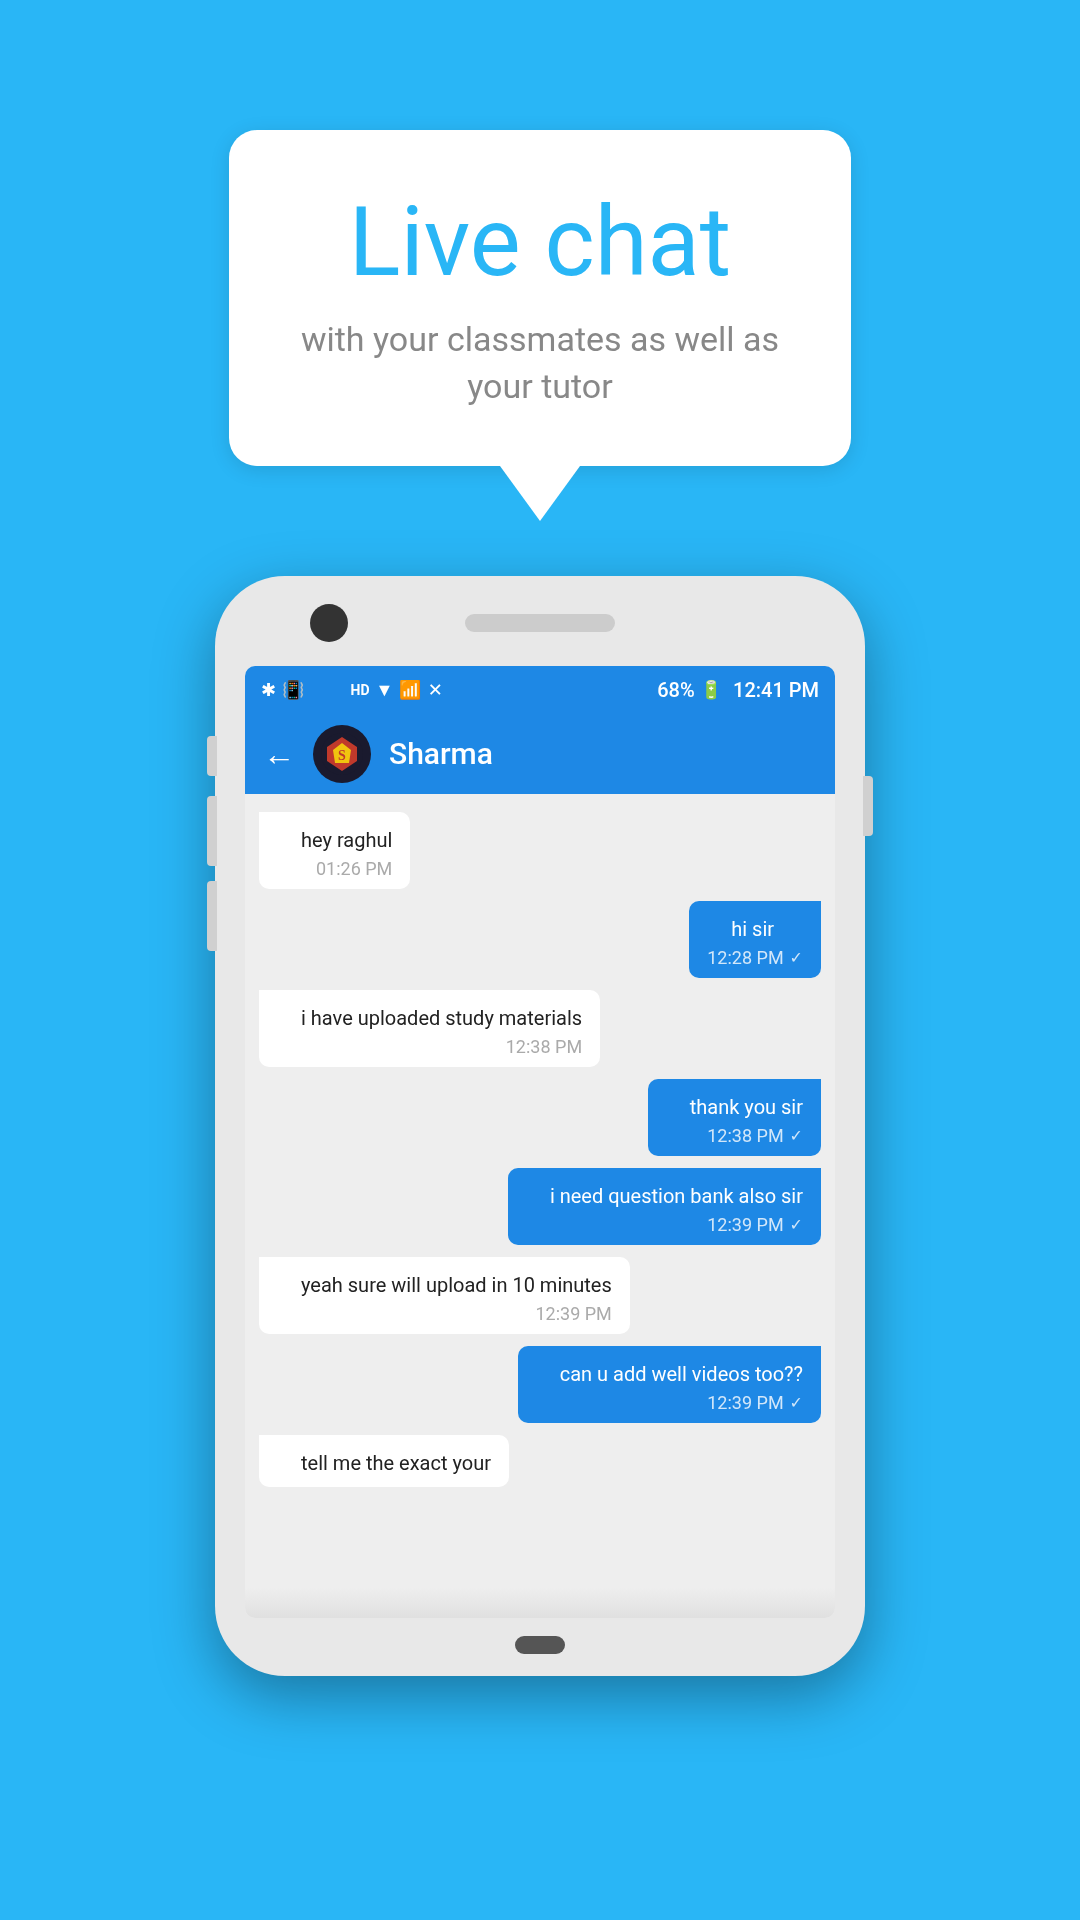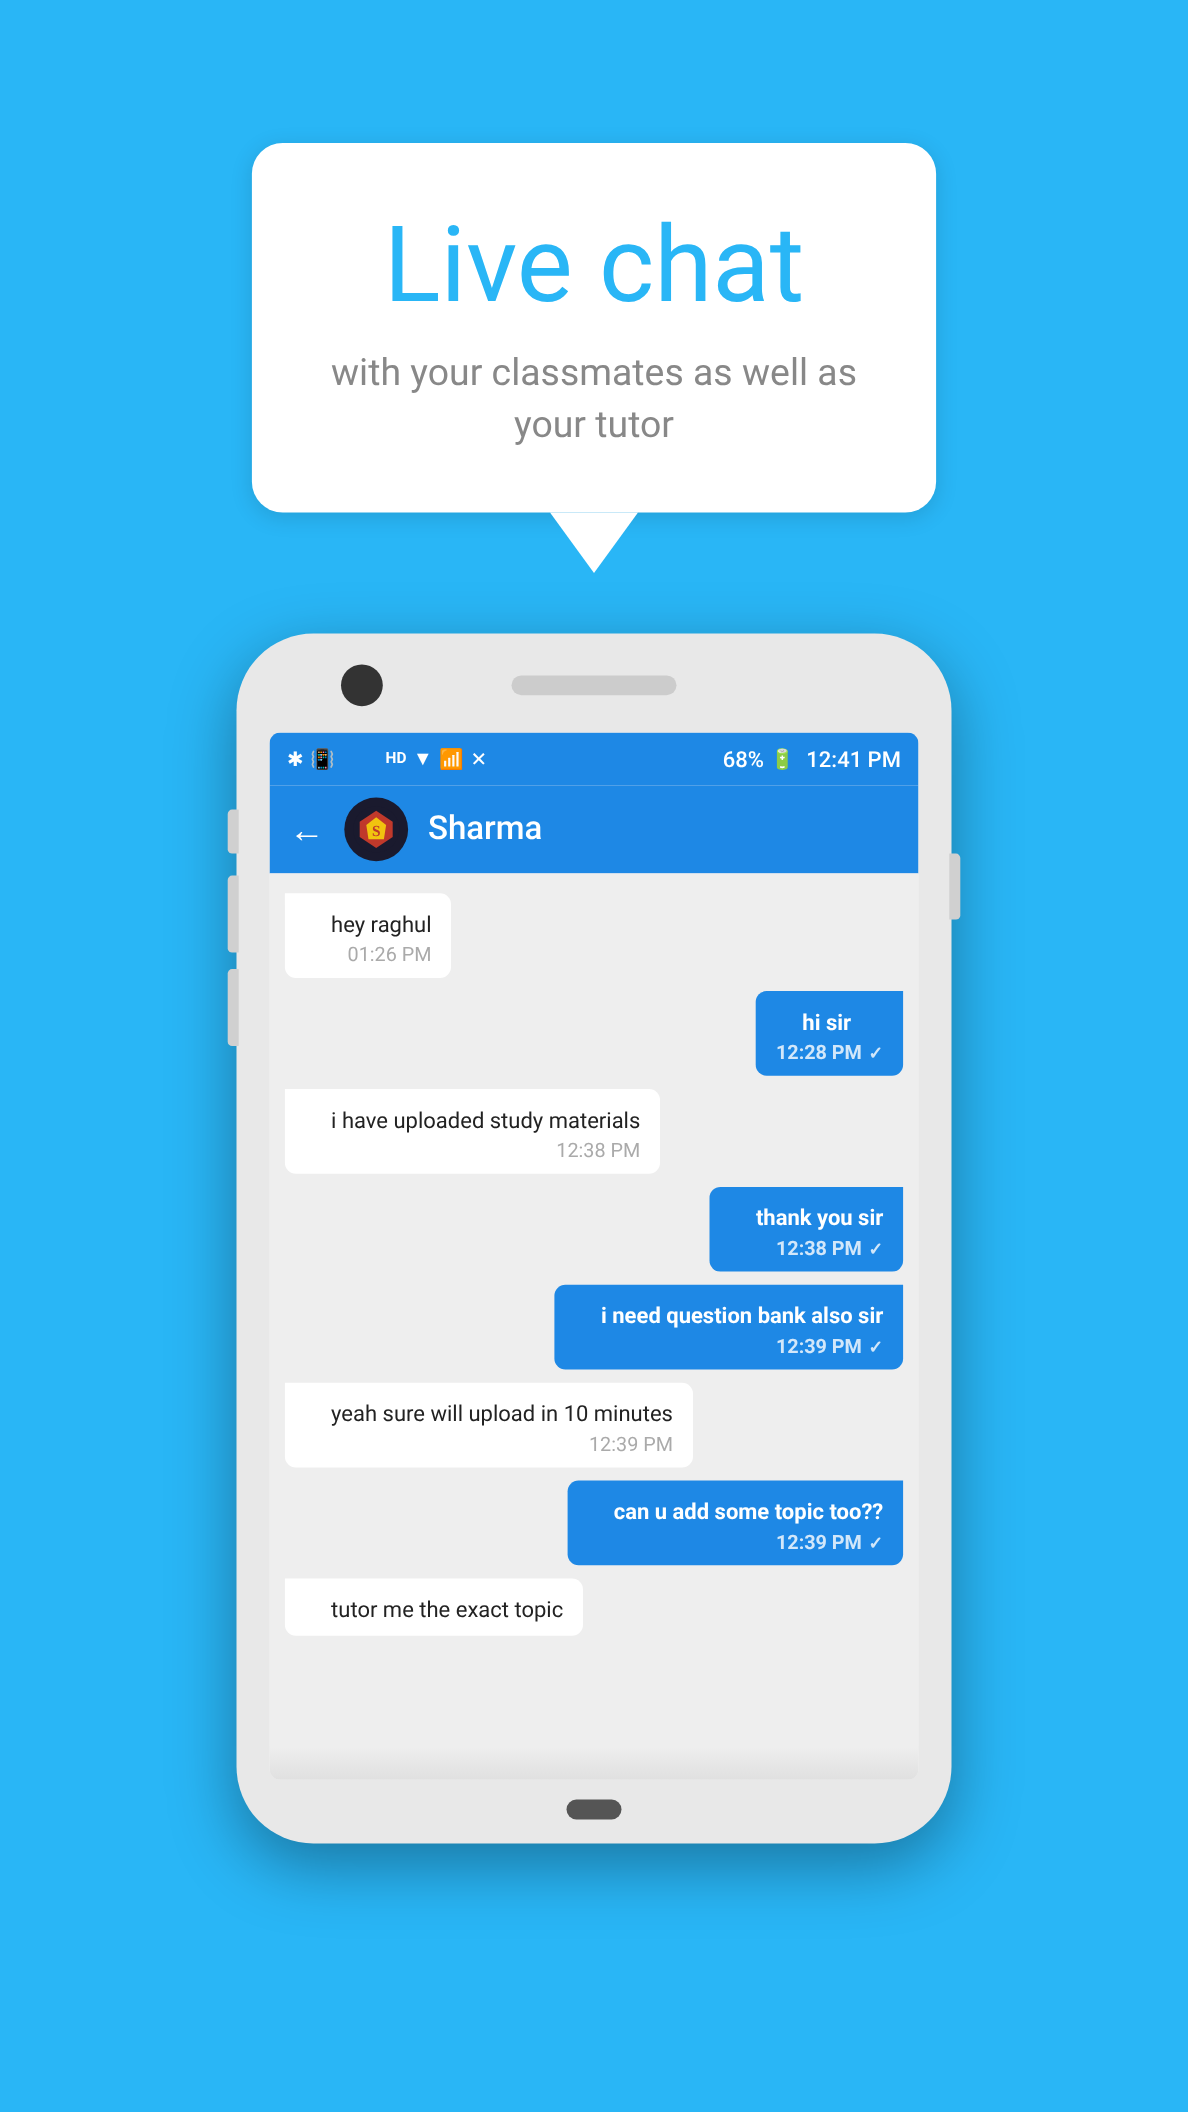--- a/index.html
+++ b/index.html
@@ -260,21 +260,20 @@
       display: flex;
       width: 100%;
     }
 
     .msg-row.received {
       justify-content: flex-start;
     }
 
     .msg-row.sent {
       justify-content: flex-end;
-      font-weight: bold;
     }
 
     .msg-bubble {
       max-width: 75%;
       padding: 14px 18px 10px;
       border-radius: 10px;
       position: relative;
     }
 
     .msg-bubble.received {
@@ -436,31 +435,31 @@
           <div class="msg-bubble received">
             <div class="msg-text">yeah sure will upload in 10 minutes</div>
             <div class="msg-meta">
               <span class="msg-time">12:39 PM</span>
             </div>
           </div>
         </div>
 
         <div class="msg-row sent">
           <div class="msg-bubble sent">
-            <div class="msg-text">can u add some topic too??</div>
+            <div class="msg-text">can u add well videos too??</div>
             <div class="msg-meta">
               <span class="msg-time">12:39 PM</span>
               <span class="msg-check">✓</span>
             </div>
           </div>
         </div>
 
         <div class="msg-row received">
           <div class="msg-bubble received">
-            <div class="msg-text">tutor me the exact topic</div>
+            <div class="msg-text">tell me the exact your</div>
           </div>
         </div>
 
       </div>
 
       <div class="bottom-fade"></div>
 
     </div>
   </div>
 </div>

